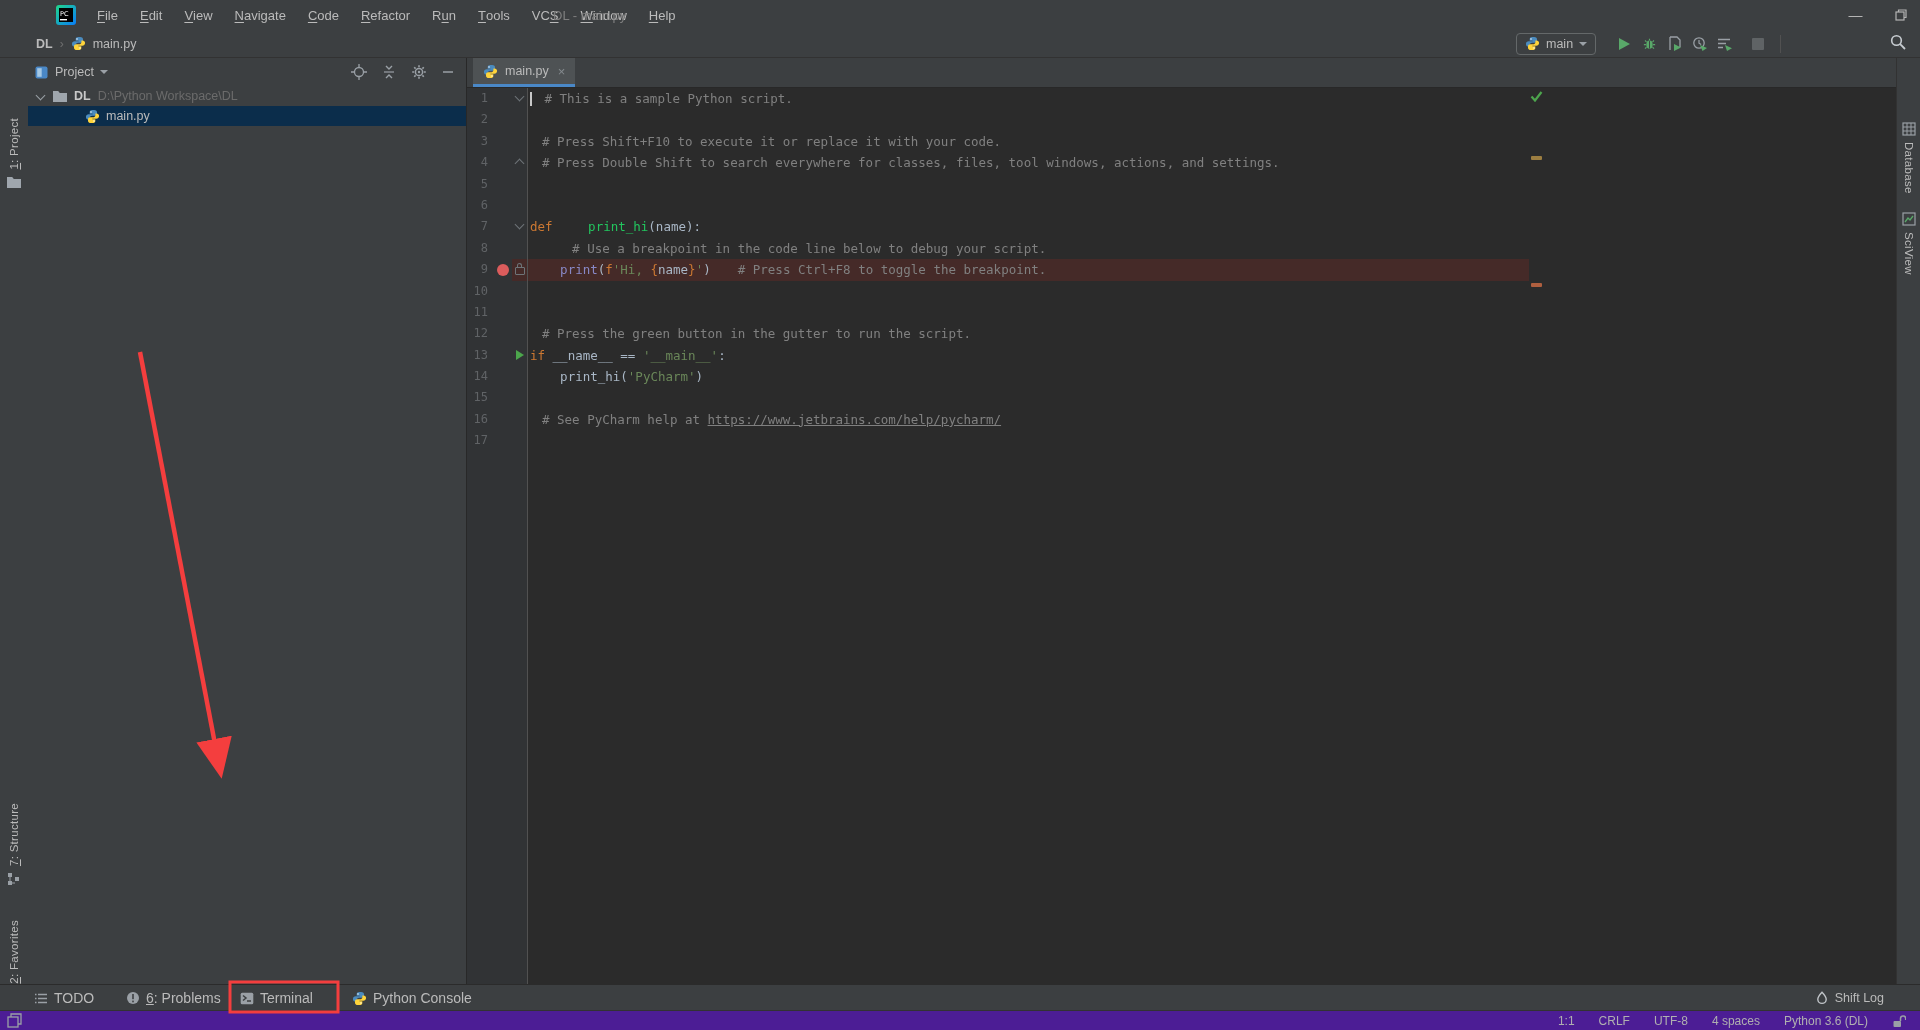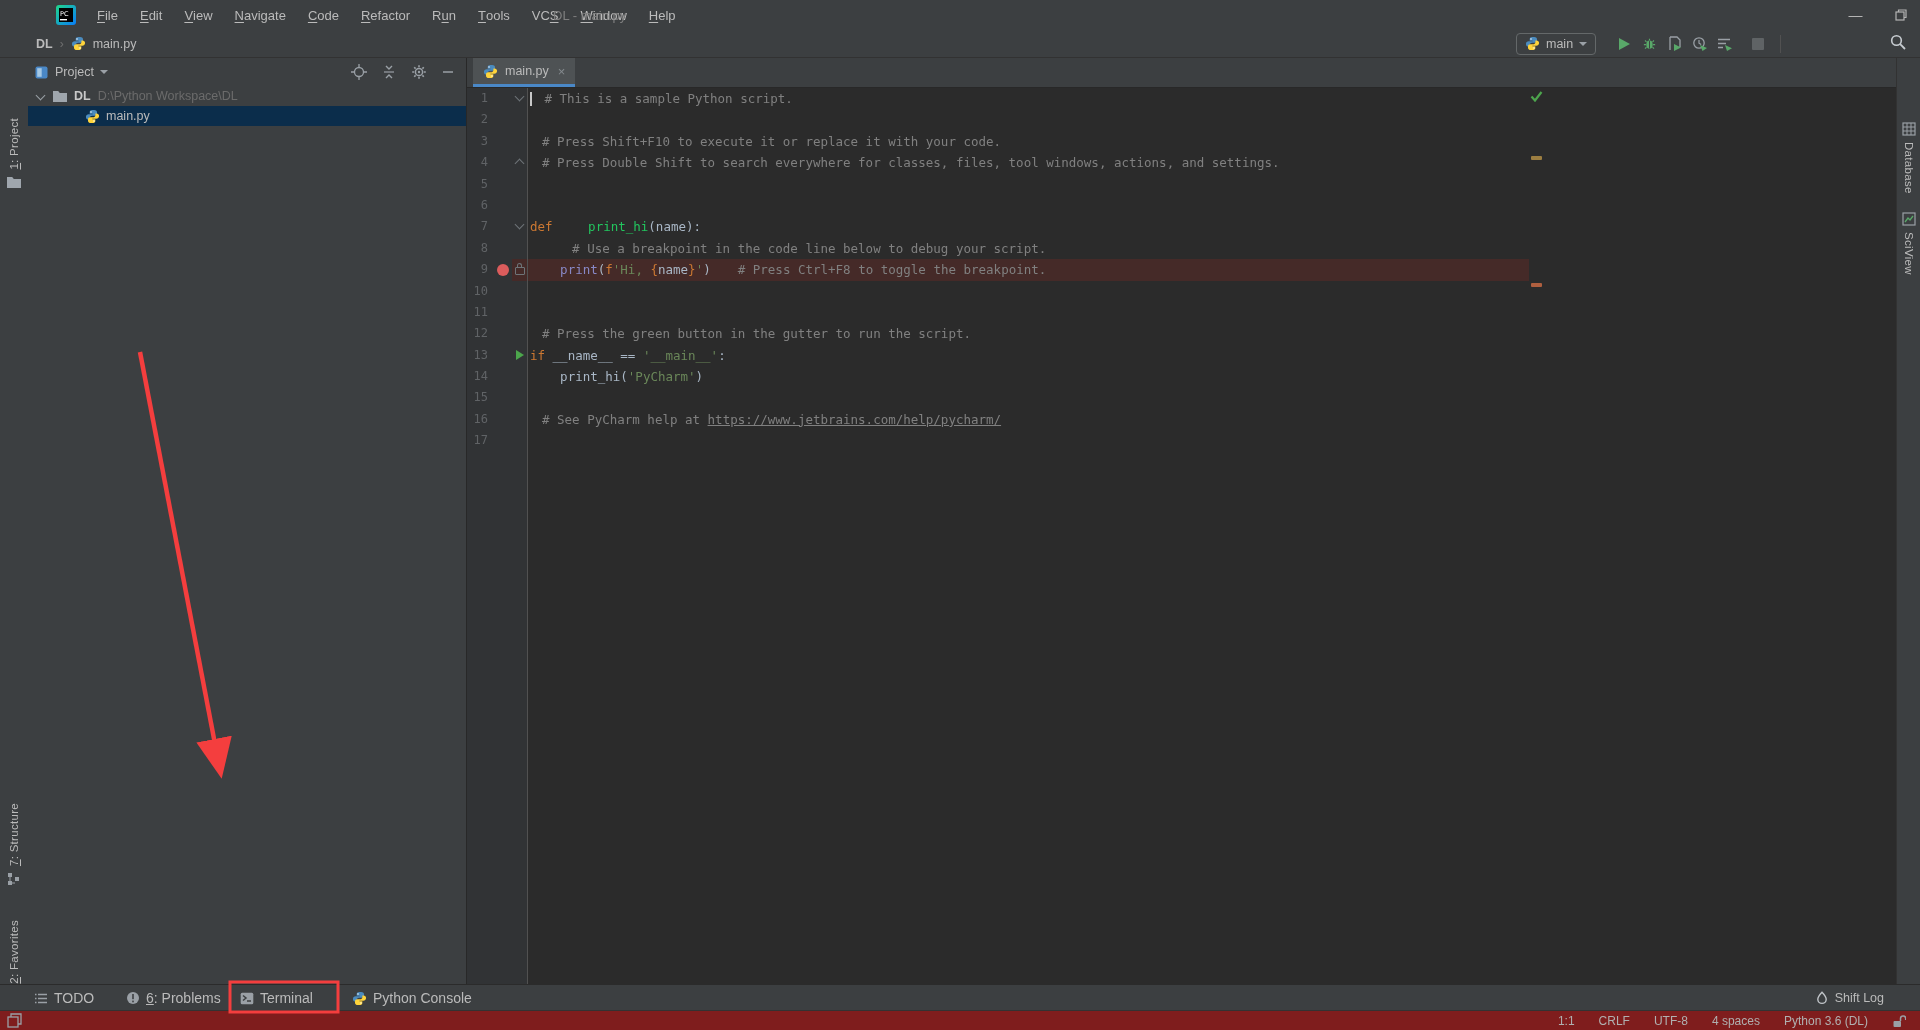--- a/index.html
+++ b/index.html
@@ -78,21 +78,21 @@
   .bi{color:#8888C6;} .tx{color:#A9B7C6;} .br{color:#CC7832;}
   .lk{color:#808080;text-decoration:underline;text-align:right;}
   #stripe-marks{position:absolute;left:1062px;top:0;width:16px;height:100%;}
   .smark{position:absolute;left:2px;width:11px;height:4px;border-radius:1px;}
 
   
   #bottombar{position:absolute;left:0;top:984px;width:1920px;height:26px;background:#3c3f41;border-top:1px solid #2b2b2b;box-sizing:border-box;}
   .twbtn{position:absolute;top:0;height:26px;display:flex;align-items:center;gap:6px;font-size:14px;color:#bbbbbb;}
   .twbtn u{text-decoration:underline;}
   #eventlog{position:absolute;right:36px;top:0;height:26px;display:flex;align-items:center;gap:6px;font-size:12.5px;color:#bbbbbb;}
-  #statusbar{position:absolute;left:0;top:1010px;width:1920px;height:20px;background:#7f1d1d;border-top:1px solid #323232;box-sizing:border-box;display:flex;align-items:center;font-size:12px;color:#b0b0b0;}
+  #statusbar{position:absolute;left:0;top:1010px;width:1920px;height:20px;background:#4c1d95;border-top:1px solid #323232;box-sizing:border-box;display:flex;align-items:center;font-size:12px;color:#b0b0b0;}
   #layout-icon{margin-left:7px;}
   #status-right{margin-left:auto;display:flex;align-items:center;gap:24px;margin-right:14px;}
 
   
   #annotation{position:absolute;left:0;top:0;width:1920px;height:1030px;pointer-events:none;z-index:99;}
 </style>
 </head>
 <body>
 
 <div id="titlebar">

